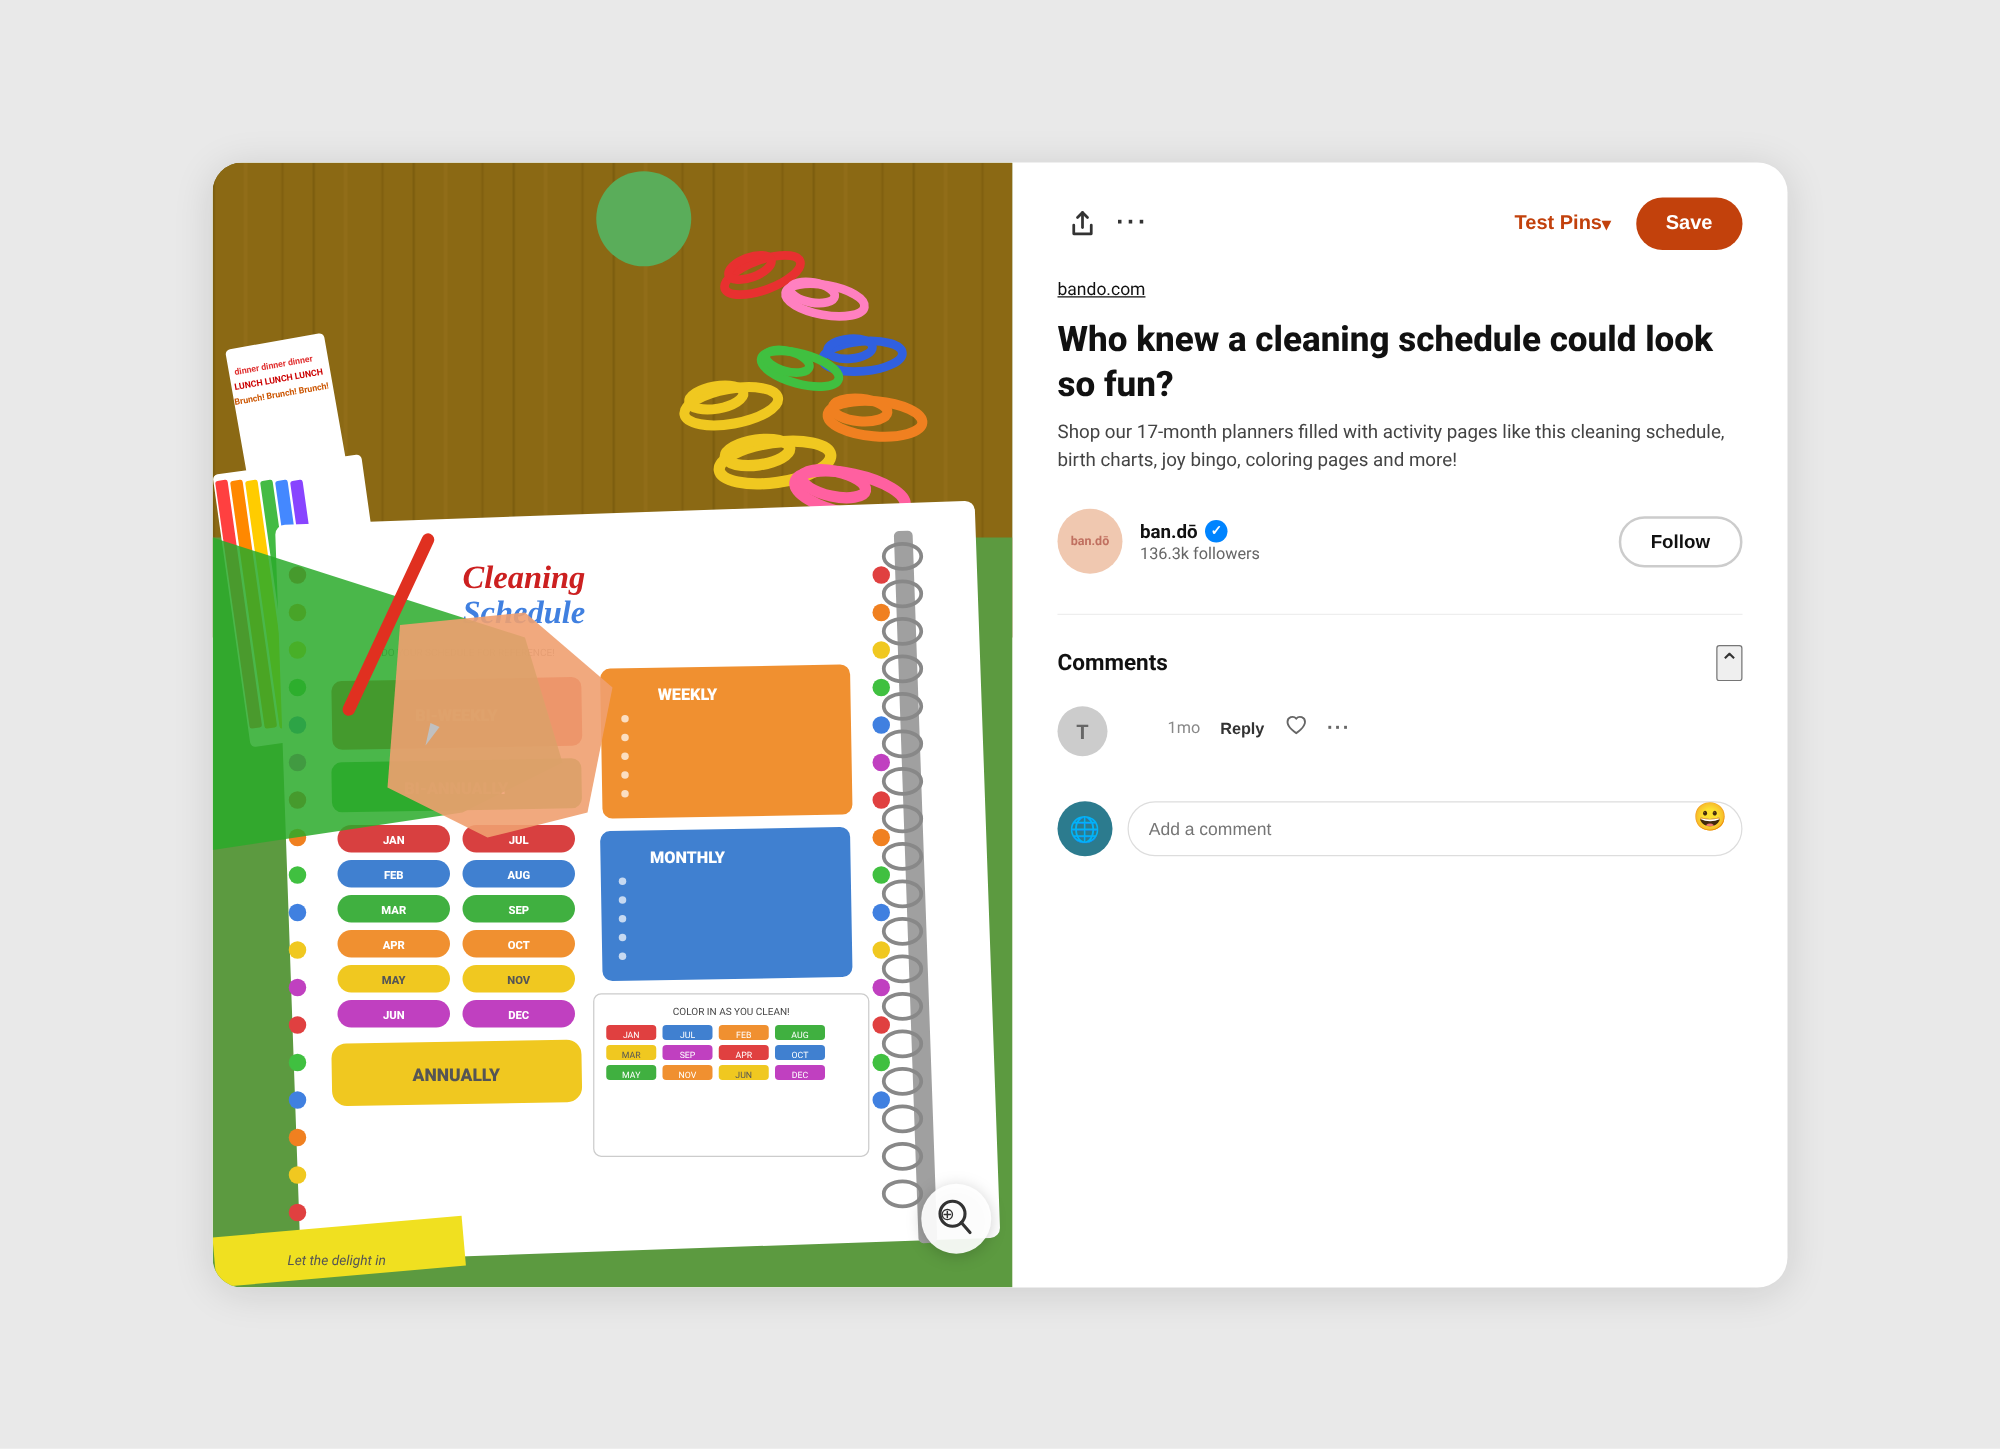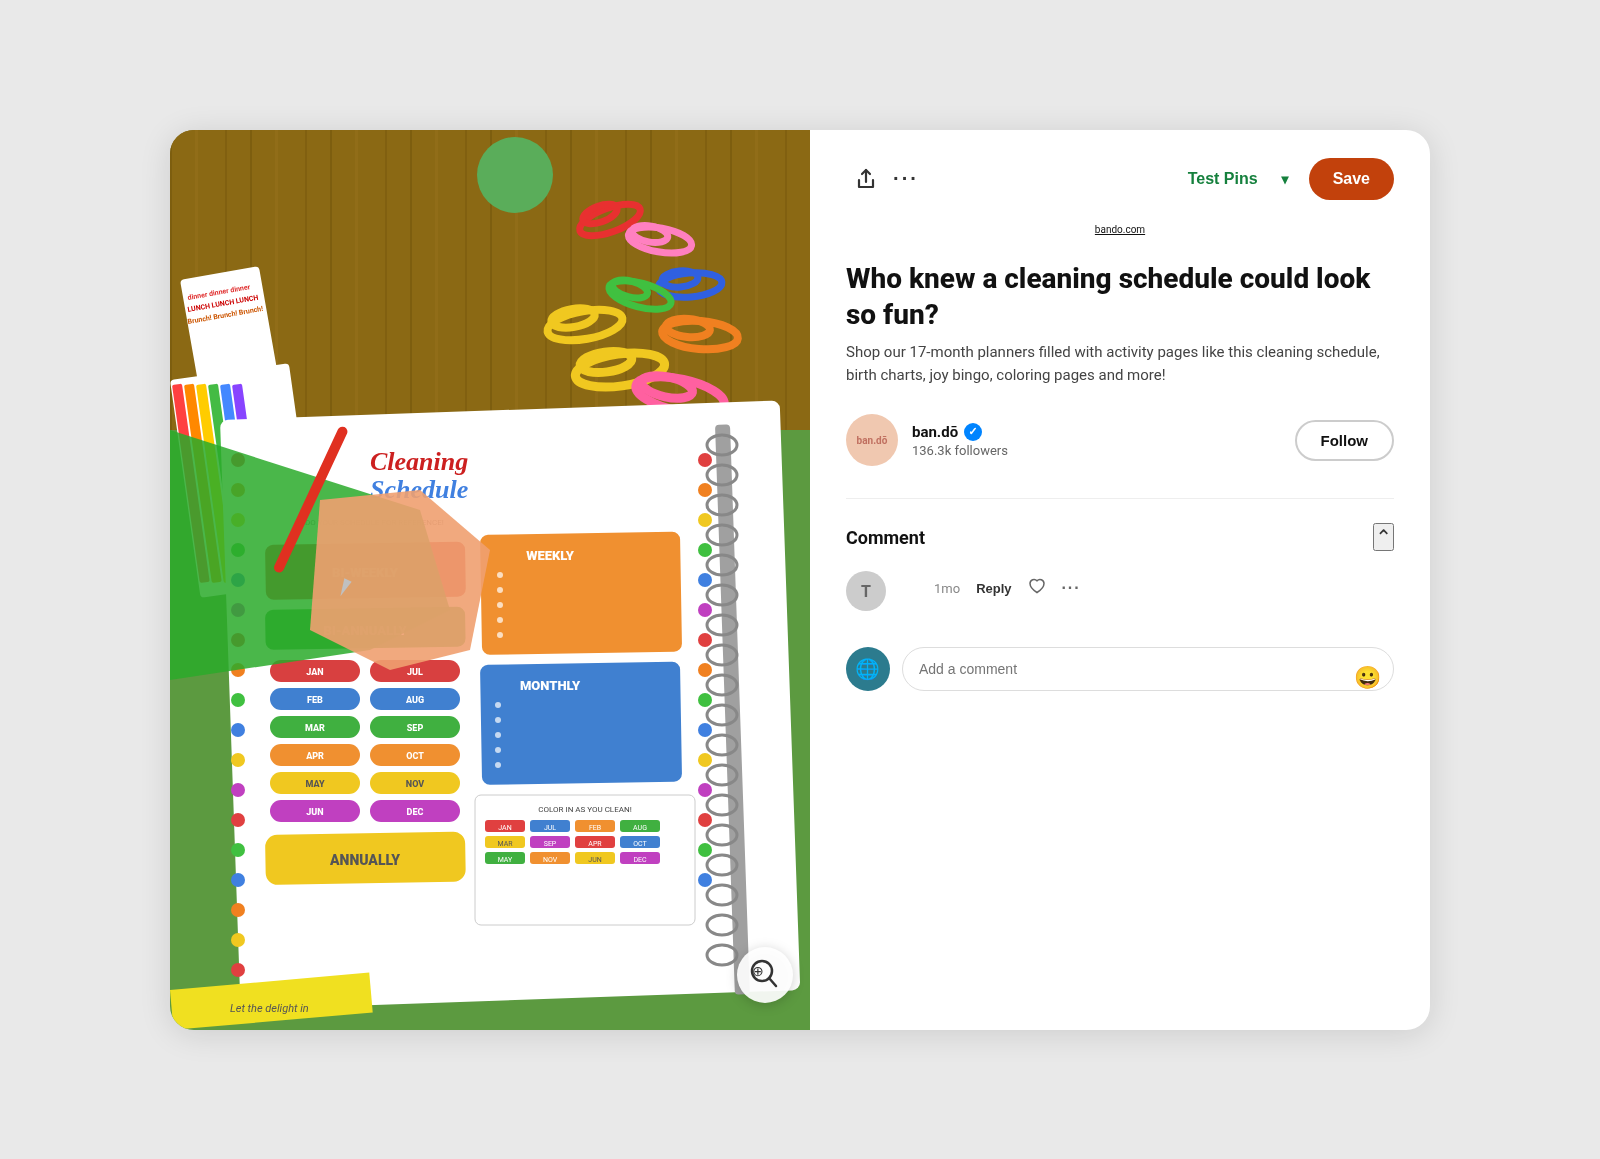--- a/index.html
+++ b/index.html
@@ -45,47 +45,46 @@
       width: 40px; height: 40px;
       border: none; background: none;
       cursor: pointer;
       display: flex; align-items: center; justify-content: center;
       border-radius: 50%;
       font-size: 18px;
       color: #333;
     }
     .spacer { flex: 1; }
     .board-select {
-      display: flex; align-items: center; gap: 24px;
+      display: flex; align-items: center; gap: 0;
       background: none; border: none;
       font-size: 16px; font-weight: 600;
       cursor: pointer;
-      color: #15803d;
+      color: #c2410c;
       padding: 8px 12px;
       border-radius: 24px;
     }
     .save-btn {
       background: #c2410c;
       color: #fff;
       border: none;
       border-radius: 24px;
       padding: 12px 24px;
       font-size: 16px;
       font-weight: 700;
       cursor: pointer;
       margin-left: 8px;
     }
 
     .source-link {
       color: #111;
-      font-size: 10px;
+      font-size: 14px;
       text-decoration: underline;
-      margin-bottom: 26px;
-      cursor: pointer;
-      text-align: center;
+      margin-bottom: 14px;
+      cursor: pointer;
     }
     .pin-title {
       font-size: 28px;
       font-weight: 800;
       color: #111;
       line-height: 1.3;
       margin-bottom: 8px;
     }
     .pin-description {
       font-size: 15px;
@@ -547,21 +546,21 @@
         <div class="creator-name-row">
           <span class="creator-name">ban.dō</span>
           <div class="verified-badge">✓</div>
         </div>
         <div class="creator-followers">136.3k followers</div>
       </div>
       <button class="follow-btn">Follow</button>
     </div>
 
     <div class="comments-header">
-      <span class="comments-title">Comment</span>
+      <span class="comments-title">Comments</span>
       <button class="chevron-up">⌃</button>
     </div>
 
     <div class="comment-item">
       <div class="comment-avatar">
         <span>T</span>
       </div>
       <div class="comment-body">
         <div class="comment-actions">
           <span class="comment-time">1mo</span>
@@ -576,21 +575,21 @@
           </button>
         </div>
       </div>
     </div>
 
 
     <div class="add-comment-row">
       <div class="add-comment-avatar">
         <span class="globe-icon">🌐</span>
       </div>
-      <div style="position:relative;flex:1;display:flex;align-items:flex-end;">
+      <div style="position:relative;flex:1;display:flex;align-items:flex-start;">
         <input class="add-comment-input" type="text" placeholder="Add a comment" style="">
         <button class="emoji-btn" style="position:absolute;right:12px;">
           <span>😀</span>
         </button>
       </div>
     </div>
 
   </div>
 </div>
 

